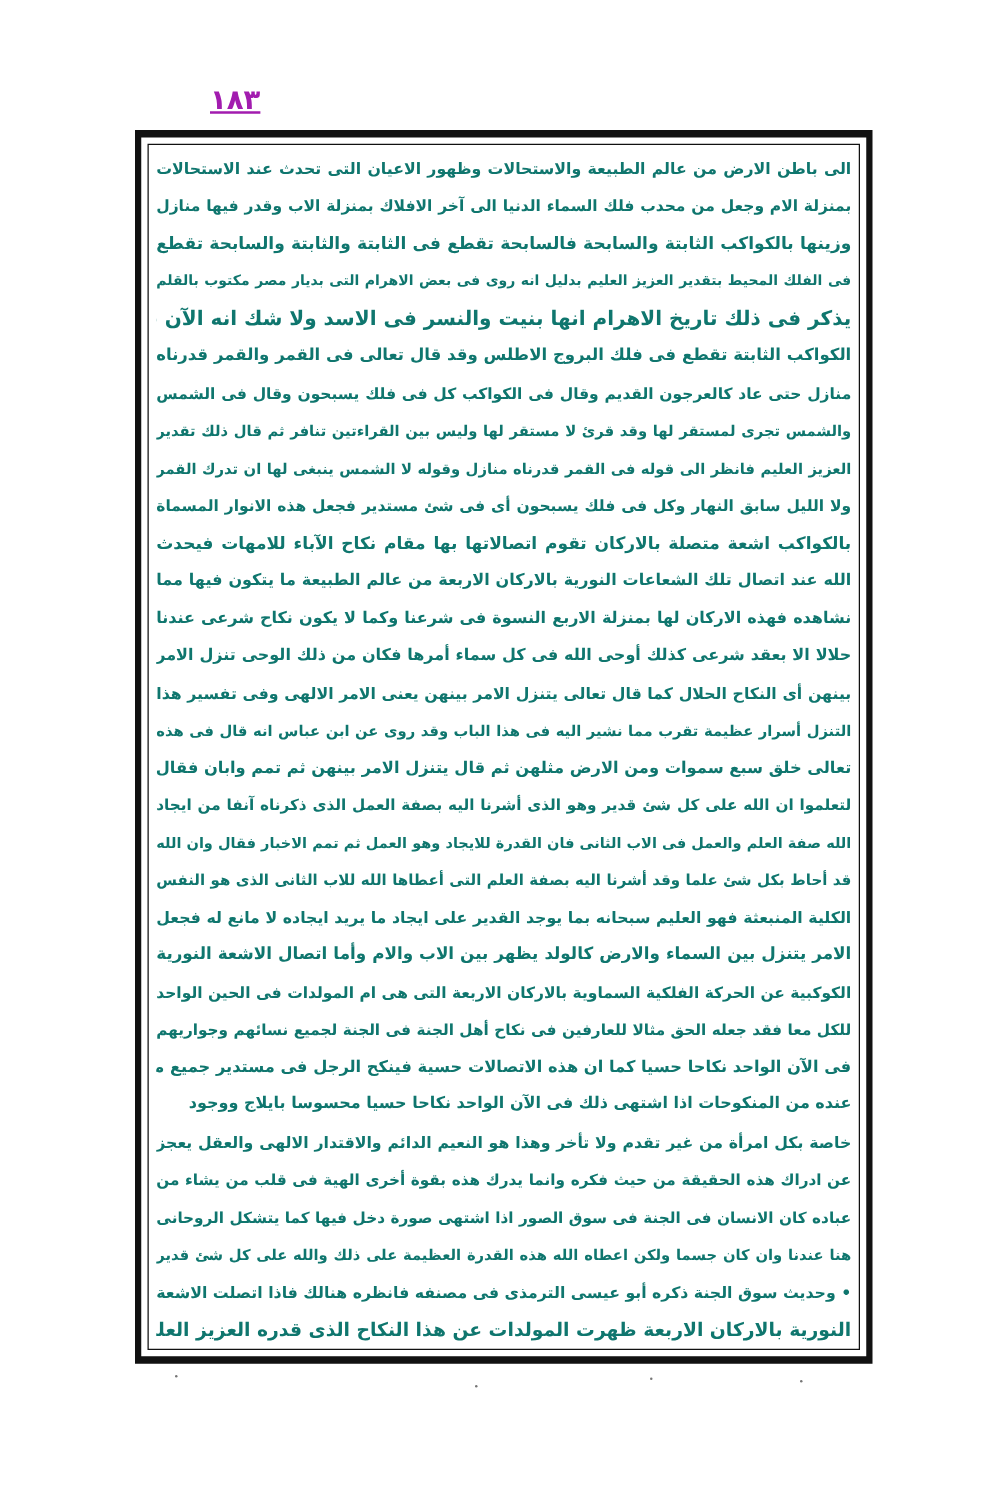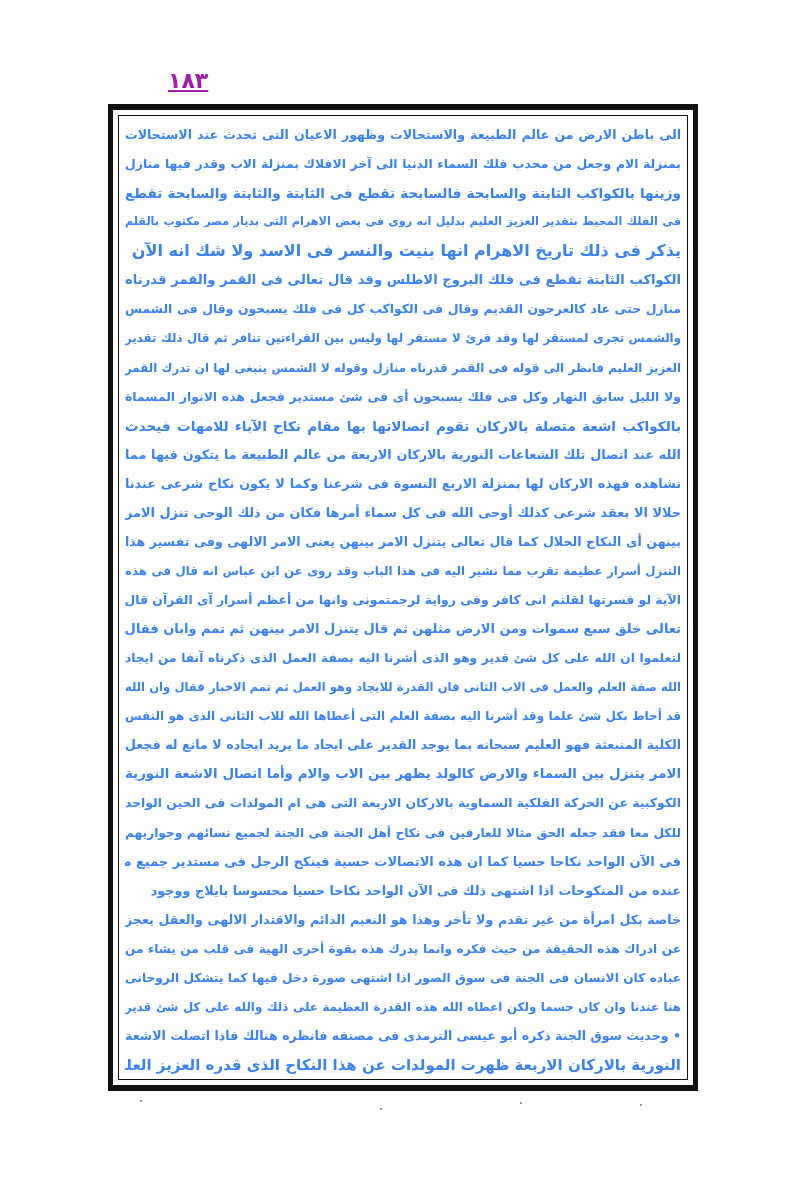--- a/index.html
+++ b/index.html
@@ -58,21 +58,21 @@
     .line {
       font-family: "DejaVu Sans", sans-serif;
       font-size: 13.6px;
       font-weight: bold;
       line-height: 30px;
       height: 30px;
       white-space: nowrap;
       text-align: justify;
       text-align-last: justify;
       overflow: hidden;
-      color: #3b82f6;
+      color: #0f766e;
     }
     .speck {
       position: absolute;
       width: 2px;
       height: 2px;
       background: #777;
       border-radius: 1px;
     }
   </style>
 </head>
@@ -92,21 +92,20 @@
     <div class="line" style="font-size: 12.4px;">منازل حتى عاد كالعرجون القديم وقال فى الكواكب كل فى فلك يسبحون وقال فى الشمس</div>
     <div class="line" style="font-size: 11.8px;">والشمس تجرى لمستقر لها وقد قرئ لا مستقر لها وليس بين القراءتين تنافر ثم قال ذلك تقدير</div>
     <div class="line" style="font-size: 11.8px;">العزيز العليم فانظر الى قوله فى القمر قدرناه منازل وقوله لا الشمس ينبغى لها ان تدرك القمر</div>
     <div class="line" style="font-size: 12.4px;">ولا الليل سابق النهار وكل فى فلك يسبحون أى فى شئ مستدير فجعل هذه الانوار المسماة</div>
     <div class="line" style="font-size: 13.6px;">بالكواكب اشعة متصلة بالاركان تقوم اتصالاتها بها مقام نكاح الآباء للامهات فيحدث</div>
     <div class="line" style="font-size: 12.8px;">الله عند اتصال تلك الشعاعات النورية بالاركان الاربعة من عالم الطبيعة ما يتكون فيها مما</div>
     <div class="line" style="font-size: 12.8px;">نشاهده فهذه الاركان لها بمنزلة الاربع النسوة فى شرعنا وكما لا يكون نكاح شرعى عندنا</div>
     <div class="line" style="font-size: 12.8px;">حلالا الا بعقد شرعى كذلك أوحى الله فى كل سماء أمرها فكان من ذلك الوحى تنزل الامر</div>
     <div class="line" style="font-size: 12.6px;">بينهن أى النكاح الحلال كما قال تعالى يتنزل الامر بينهن يعنى الامر الالهى وفى تفسير هذا</div>
     <div class="line" style="font-size: 11.8px;">التنزل أسرار عظيمة تقرب مما نشير اليه فى هذا الباب وقد روى عن ابن عباس انه قال فى هذه</div>
-    <div class="line" style="font-size: 12.4px;">الآية لو فسرتها لقلتم انى كافر وفى رواية لرجمتمونى وانها من أعظم أسرار آى القرآن قال</div>
     <div class="line" style="font-size: 13px;">تعالى خلق سبع سموات ومن الارض مثلهن ثم قال يتنزل الامر بينهن ثم تمم وابان فقال</div>
     <div class="line" style="font-size: 12.2px;">لتعلموا ان الله على كل شئ قدير وهو الذى أشرنا اليه بصفة العمل الذى ذكرناه آنفا من ايجاد</div>
     <div class="line" style="font-size: 11.6px;">الله صفة العلم والعمل فى الاب الثانى فان القدرة للايجاد وهو العمل ثم تمم الاخبار فقال وان الله</div>
     <div class="line" style="font-size: 12px;">قد أحاط بكل شئ علما وقد أشرنا اليه بصفة العلم التى أعطاها الله للاب الثانى الذى هو النفس</div>
     <div class="line" style="font-size: 12.6px;">الكلية المنبعثة فهو العليم سبحانه بما يوجد القدير على ايجاد ما يريد ايجاده لا مانع له فجعل</div>
     <div class="line" style="font-size: 13.4px;">الامر يتنزل بين السماء والارض كالولد يظهر بين الاب والام وأما اتصال الاشعة النورية</div>
     <div class="line" style="font-size: 12.4px;">الكوكبية عن الحركة الفلكية السماوية بالاركان الاربعة التى هى ام المولدات فى الحين الواحد</div>
     <div class="line" style="font-size: 12.2px;">للكل معا فقد جعله الحق مثالا للعارفين فى نكاح أهل الجنة فى الجنة لجميع نسائهم وجواريهم</div>
     <div class="line" style="font-size: 13px;">فى الآن الواحد نكاحا حسيا كما ان هذه الاتصالات حسية فينكح الرجل فى مستدير جميع من</div>
     <div class="line" style="font-size: 12.8px; margin-left: 25px;">عنده من المنكوحات اذا اشتهى ذلك فى الآن الواحد نكاحا حسيا محسوسا بايلاج ووجود لذة</div>

